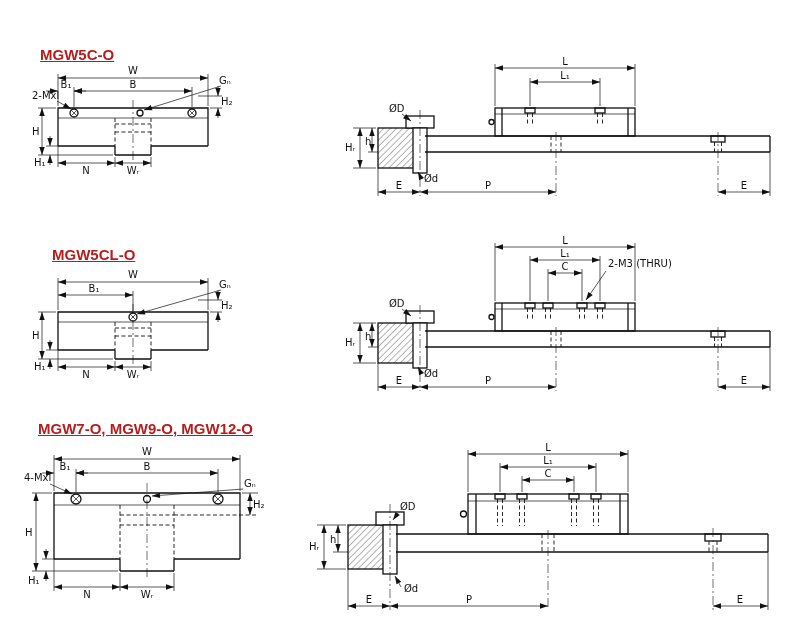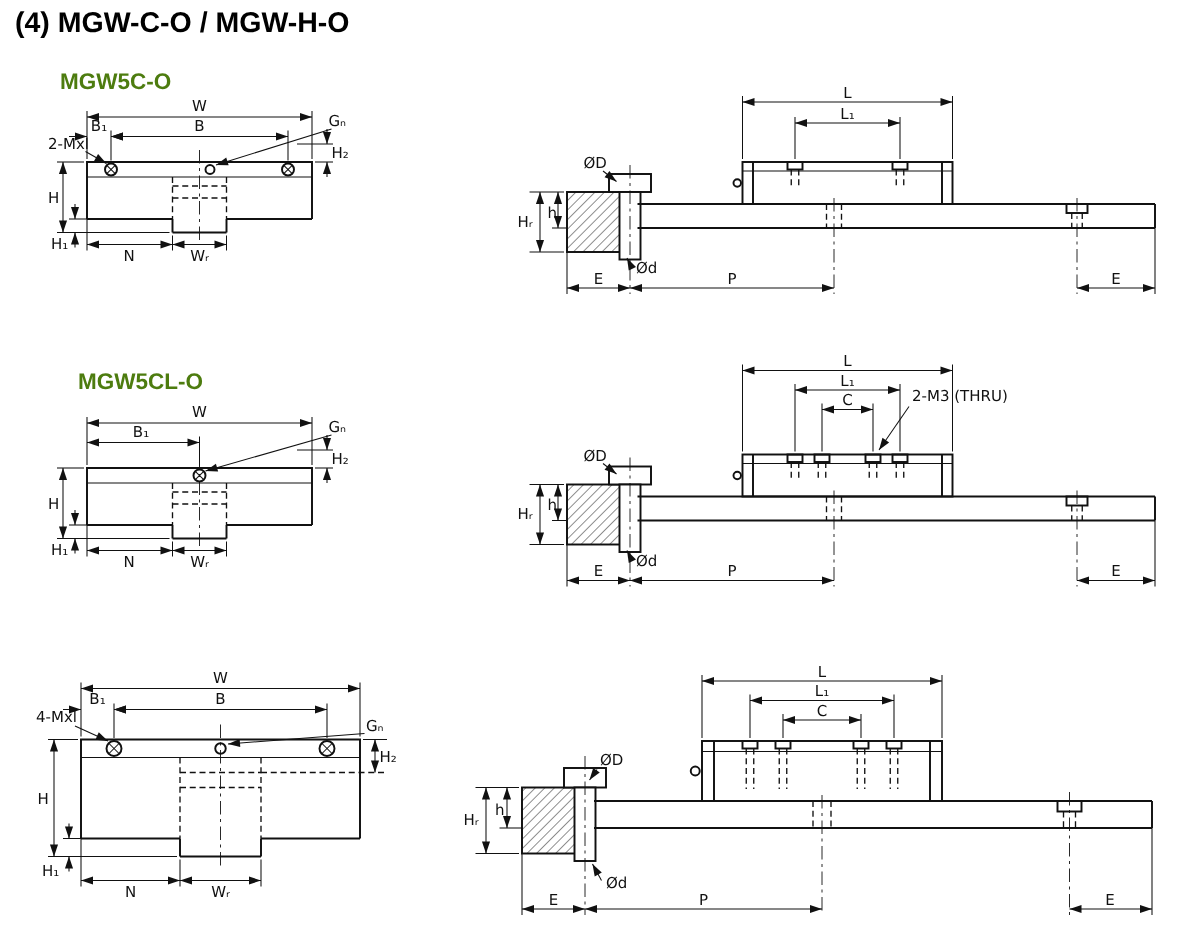--- a/index.html
+++ b/index.html
@@ -1,37 +1,36 @@
 <!DOCTYPE html>
 <html><head>
 <meta charset="utf-8">
 <style>
   html,body{margin:0;padding:0;background:#fff;}
   .page{position:relative;width:786px;height:624px;background:#fff;overflow:hidden;
         font-family:"Liberation Sans",sans-serif;}
   .title{position:absolute;left:10px;top:5px;font-size:19px;font-weight:bold;color:#000;}
-  .sec-label{position:absolute;font-size:15px;font-weight:bold;color:#4d7c0f;}
+  .sec-label{position:absolute;font-size:15px;font-weight:bold;color:#b91c1c;text-decoration:underline;}
   svg{position:absolute;overflow:visible;}
   .obj{stroke:#111;stroke-width:1.3;fill:none;}
   .thin{stroke:#111;stroke-width:0.7;fill:none;}
   .dim{stroke:#111;stroke-width:0.7;fill:none;}
   .ext{stroke:#111;stroke-width:0.7;fill:none;}
   .hid{stroke:#111;stroke-width:0.9;fill:none;stroke-dasharray:4 2.5;}
   .cl{stroke:#111;stroke-width:0.6;fill:none;stroke-dasharray:9 3 2 3;}
   .wf{fill:#fff;}
   .lbl{font-family:"DejaVu Sans",sans-serif;font-size:10px;fill:#111;}
   .ah{fill:#111;stroke:none;}
   .hatchline{stroke:#444;stroke-width:0.8;}
 </style>
 </head>
 <body>
 
 <div class="page">
 
-  <div class="title">(4) MGW-C-O / MGW-H-O</div>
 
   <div class="sec-label" style="left:40px;top:46px">MGW5C-O</div>
 
   <svg style="left:30px;top:58px" width="215" height="138" viewBox="0 0 215 138">
     <defs>
       <marker id="aF1" markerUnits="userSpaceOnUse" markerWidth="9" markerHeight="7" refX="8.5" refY="3.5" orient="auto-start-reverse">
         <path class="ah" d="M0.5,0.8 L8.5,3.5 L0.5,6.2 Z"></path>
       </marker>
     </defs>
     <line class="cl" x1="103" y1="42" x2="103" y2="103"></line>
@@ -397,20 +396,21 @@
       <line class="dim" x1="75" y1="154" x2="211" y2="154" marker-start="url(#aS2)" marker-end="url(#aS2)"></line>
       <text class="lbl" x="143" y="151" text-anchor="middle">P</text>
     </g>
     <g>
       <line class="ext" x1="425" y1="114" x2="425" y2="158"></line>
       <line class="dim" x1="373" y1="154" x2="425" y2="154" marker-start="url(#aS2)" marker-end="url(#aS2)"></line>
       <text class="lbl" x="399" y="151" text-anchor="middle">E</text>
     </g>
   </svg>
 
+  <div class="sec-label" style="left:38px;top:420px">MGW7-O, MGW9-O, MGW12-O</div>
 
   <svg style="left:22px;top:437px" width="252" height="185" viewBox="0 0 252 185">
     <defs>
       <marker id="aF3" markerUnits="userSpaceOnUse" markerWidth="9" markerHeight="7" refX="8.5" refY="3.5" orient="auto-start-reverse">
         <path class="ah" d="M0.5,0.8 L8.5,3.5 L0.5,6.2 Z"></path>
       </marker>
     </defs>
     <line class="cl" x1="125" y1="46" x2="125" y2="140"></line>
     <g>
       <path class="obj" d="M32,122 V56 H218 V122 M32,122 H98 M152,122 H218"></path>

